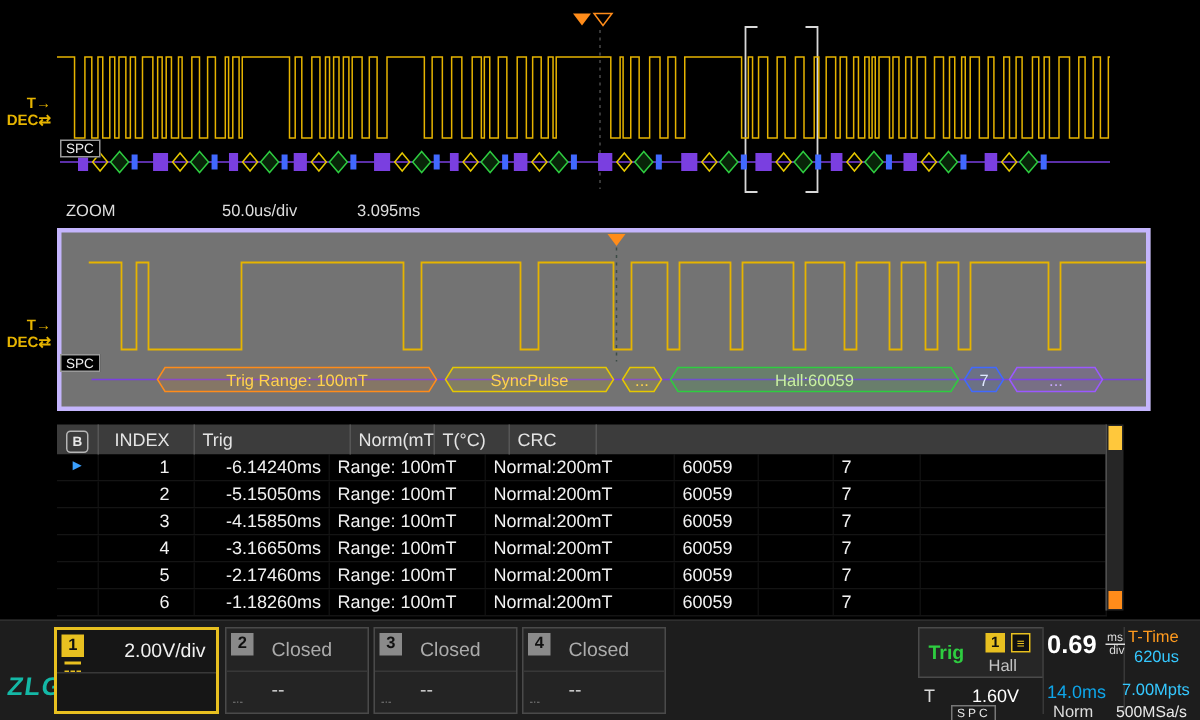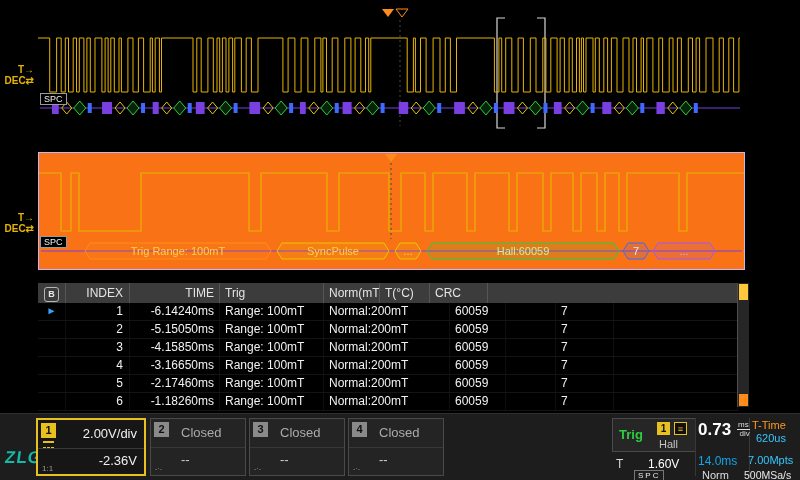--- a/index.html
+++ b/index.html
@@ -13,34 +13,34 @@
 
   
   .spc-tag{position:absolute;border:1px solid #9a9a9a;background:#000;color:#eee;
     font-size:9px;line-height:10px;padding:0 3px;}
 
   
   .zoom-head{position:absolute;top:135px;left:0;width:800px;height:14px;color:#ddd;font-size:11px;}
   .zoom-head span{position:absolute;top:0;}
 
   .zoom-box{position:absolute;left:38px;top:152px;width:705px;height:116px;
-    border:1px solid #c4b5fd;background:#f97316;}
+    border:3px solid #c4b5fd;background:#737373;padding-left:18px;}
 
   
   .dtable{position:absolute;left:38px;top:283px;width:711px;height:124px;background:#000;}
   .thead{display:flex;height:20px;line-height:20px;background:#3c3c3c;color:#e4e4e4;
     font-size:12px;width:700px;}
   .tbody{width:700px;}
   .trow{display:flex;height:17px;line-height:16px;color:#f2f2f2;font-size:12px;
     border-bottom:1px solid #141414;background:#000;}
   .tcell{box-sizing:border-box;overflow:hidden;white-space:nowrap;}
   .thead .tcell{border-right:1px solid #565656;}
   .trow .tcell{border-right:1px solid rgba(255,255,255,0.06);}
   .c-icon{width:28px;text-align:center;}
-  .c-index{width:64px;text-align:right;padding-right:6px;}
+  .c-index{width:64px;text-align:right;padding-right:16px;}
   .c-time{width:90px;text-align:right;padding-right:5px;}
   .c-trig{width:104px;padding-left:5px;}
   .c-status{width:126px;padding-left:5px;}
   .c-hall{width:56px;padding-left:5px;}
   .c-temp{width:50px;padding-left:5px;}
   .c-crc{width:58px;padding-left:5px;}
   .c-err{flex:1;padding-left:5px;}
   .cursor{color:#3aa0ff;font-size:10px;}
   .bus-icon{display:inline-block;width:13px;height:13px;line-height:13px;margin-top:3px;
     border:1px solid #b5b5b5;border-radius:3px;color:#e8e8e8;font-size:9px;font-weight:bold;text-align:center;}
@@ -184,20 +184,25 @@
       </g>
       <g>
         <rect x="618.4310716839973" y="94" width="8.366107751615345" height="12" fill="#7a3fe0"></rect>
         <polygon points="634.7971794356126,94 639.7971794356126,100 634.7971794356126,106 629.7971794356126,100" fill="none" stroke="#e6c800"></polygon>
         <polygon points="647.7971794356126,93 653.7971794356126,100 647.7971794356126,107 641.7971794356126,100" fill="#082408" stroke="#2ecc40"></polygon>
         <rect x="655.7971794356126" y="95" width="4" height="10" fill="#4169ff"></rect>
       </g>
     </svg>
   <div class="spc-tag" style="left:40px;top:93px;">SPC</div>
 
+  <div class="zoom-head">
+    <span style="left:44px;">ZOOM</span>
+    <span style="left:148px;">50.0us/div</span>
+    <span style="left:238px;">3.095ms</span>
+  </div>
 
   <div class="wave-labels" style="left:0;top:212px;">
     <div><span>T</span><span>→</span></div>
     <div><span>DEC</span><span>⇄</span></div>
   </div>
 
   <div class="zoom-box">
     <svg id="zoom-svg" width="705" height="116" viewBox="0 0 705 116">
       <line x1="352" y1="10" x2="352" y2="86" stroke="#3c4c46" stroke-dasharray="2,3"></line>
       <polygon points="346,1 358,1 352,9" fill="#ff8c1a"></polygon>
@@ -228,21 +233,20 @@
           <text x="645" y="102" text-anchor="middle" fill="#c9a8ff" font-size="11" font-family="&quot;Liberation Sans&quot;, sans-serif">...</text>
         </g>
       </svg>
   </div>
   <div class="spc-tag" style="left:40px;top:236px;">SPC</div>
 
   <div class="dtable">
     <div class="thead">
       <div class="tcell c-icon"><span class="bus-icon">B</span></div>
       <div class="tcell c-index">INDEX</div>
-      <div class="tcell c-time">TIME</div>
       <div class="tcell c-trig">Trig</div>
       <div class="tcell c-hall">Norm(mT)</div>
       <div class="tcell c-temp">T(°C)</div>
       <div class="tcell c-crc">CRC</div>
     </div>
     <div class="tbody">
         <div class="trow">
           <div class="tcell c-icon cursor">►</div>
           <div class="tcell c-index">1</div>
           <div class="tcell c-time">-6.14240ms</div>
@@ -317,24 +321,20 @@
 
   <div class="bottombar">
     <div class="logo"><span>ZLG</span><sup>®</sup></div>
 
     <div class="chbox ch-active" style="left:36px;">
       <div class="ch-top">
         <span class="ch-badge yellow">1</span>
         <span class="coupling-icon"></span>
         <span class="ch-scale">2.00V/div</span>
       </div>
-      <div class="ch-bottom">
-        <span class="ch-ratio">1:1</span>
-        <span class="ch-offset">-2.36V</span>
-      </div>
     </div>
 
     <div class="chbox" style="left:150px;">
       <div class="ch-top">
         <span class="ch-badge">2</span>
         <span class="ch-closed">Closed</span>
       </div>
       <div class="ch-bottom">
         <span class="ch-sub">-·-</span>
         <span class="ch-dashes">--</span>
@@ -369,21 +369,21 @@
       <span class="badge-edge">≡</span>
       <span class="trig-mode">Hall</span>
     </div>
     <span class="lvl-label">T</span>
     <span class="lvl-value">1.60V</span>
     <span class="spc-box">SPC</span>
 
     <div class="vdiv" style="left:695px;"></div>
     <div class="vdiv" style="left:749px;"></div>
 
-    <span class="tb-value">0.73</span>
+    <span class="tb-value">0.69</span>
     <span class="tb-unit">
       <div class="u-top">ms</div>
       <div>div</div>
     </span>
     <span class="tb-delay">14.0ms</span>
     <span class="tb-mode">Norm</span>
 
     <span class="tt-label">T-Time</span>
     <span class="tt-value">620us</span>
     <span class="tt-depth">7.00Mpts</span>

